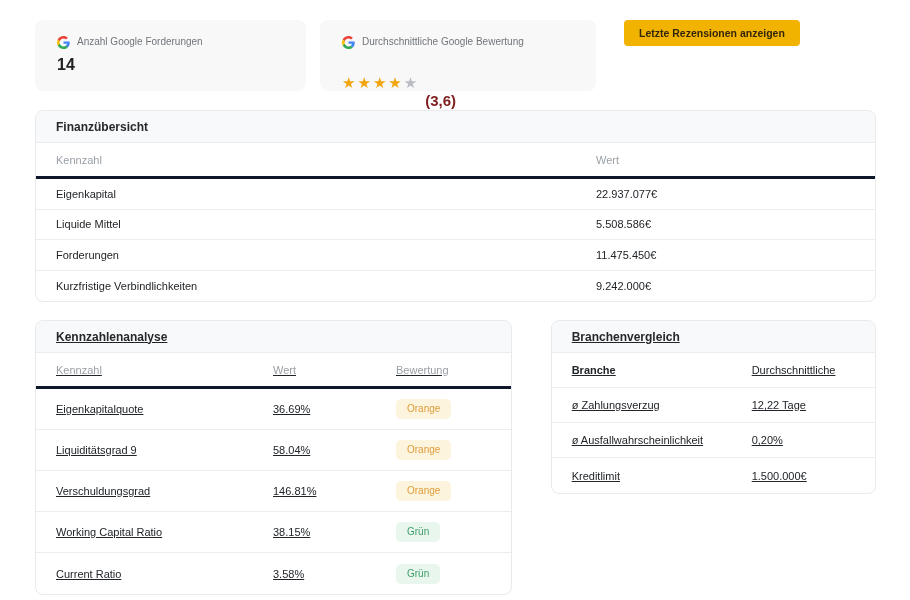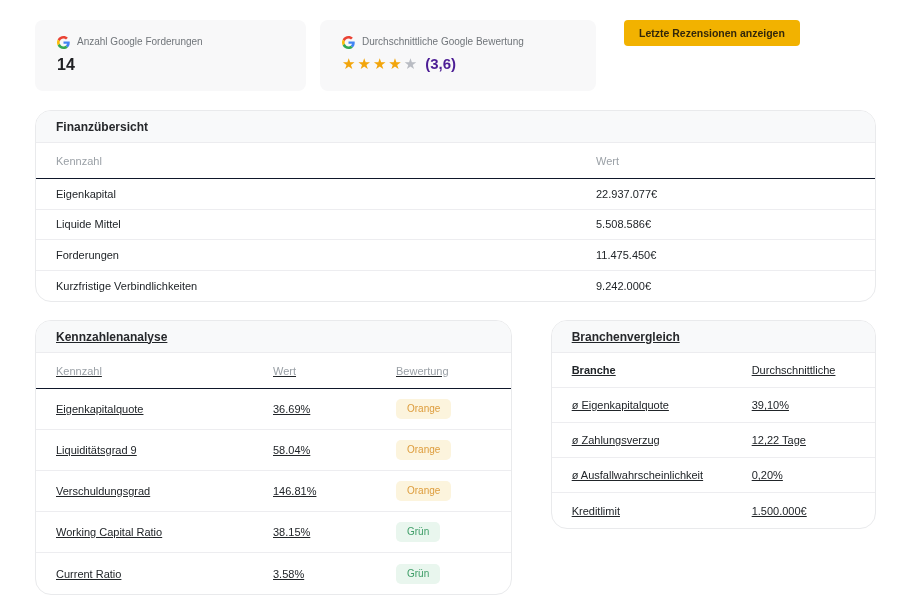--- a/index.html
+++ b/index.html
@@ -19,41 +19,41 @@
   .stat-card.reviews { width: 271px; }
   .stat-card.rating  { width: 276px; }
   .stat-label-row { display: flex; align-items: center; gap: 7px; }
   .stat-label { font-size: 10px; color: #70757a; }
   .g-icon { width: 13px; height: 13px; display: inline-block; flex: 0 0 auto; }
   .stat-value { font-size: 16px; font-weight: bold; color: #202124; margin-top: 8px; }
   .rating-line { display: flex; align-items: center; gap: 6px; margin-top: 7px; }
   .stars { letter-spacing: 2px; font-size: 15px; line-height: 1; }
   .star { color: #b9bcc3; }
   .star.filled { color: #f2a50c; }
-  .rating-number { font-size: 15px; font-weight: bold; color: #4c1d95; }
+  .rating-number { font-size: 15px; font-weight: bold; color: #7f1d1d; margin-top: 37px; }
 
   .reviews-btn {
     margin-left: 14px;
     background: #f2b200;
     color: #33270a;
     border: none;
     border-radius: 4px;
     font-family: inherit;
     font-size: 10.5px;
     padding: 7px 15px;
     height: 26px;
     cursor: pointer;
     white-space: nowrap;
     font-weight: bold;
   }
 
   
   .card {
     border: 1px solid #e9eaec;
-    border-radius: 16px;
+    border-radius: 8px;
     background: #ffffff;
     overflow: hidden;
   }
   .card-header {
     background: #f8f9fa;
     border-bottom: 1px solid #ececef;
     height: 32px;
     display: flex;
     align-items: center;
     padding: 0 20px;
@@ -61,21 +61,21 @@
     font-weight: bold;
     color: #26282b;
   }
   .thead {
     display: grid;
     align-items: center;
     height: 36px;
     padding: 0 20px;
     font-size: 11px;
     color: #9aa0a6;
-    border-bottom: 1px solid #0f172a;
+    border-bottom: 3px solid #0f172a;
   }
   .trow {
     display: grid;
     align-items: center;
     padding: 0 20px;
     font-size: 11px;
     color: #212529;
     border-bottom: 1px solid #ededf0;
   }
   .trow:last-child { border-bottom: none; }
@@ -213,24 +213,20 @@
     </section>
 
     <section class="card branchen">
       <div class="card-header">Branchenvergleich</div>
       <div id="branchen-body">
           <div class="trow first">
             <span class="cell-label">Branche</span>
             <span class="cell-value">Durchschnittliche</span>
           </div>
           <div class="trow">
-            <span class="cell-label">ø Eigenkapitalquote</span>
-            <span class="cell-value">39,10%</span>
-          </div>
-          <div class="trow">
             <span class="cell-label">ø Zahlungsverzug</span>
             <span class="cell-value">12,22 Tage</span>
           </div>
           <div class="trow">
             <span class="cell-label">ø Ausfallwahrscheinlichkeit</span>
             <span class="cell-value">0,20%</span>
           </div>
           <div class="trow">
             <span class="cell-label">Kreditlimit</span>
             <span class="cell-value">1.500.000€</span>

